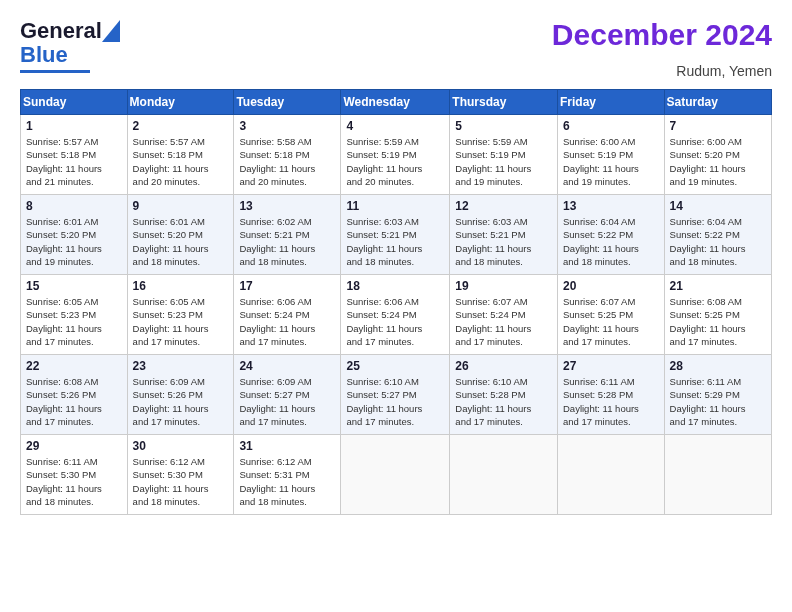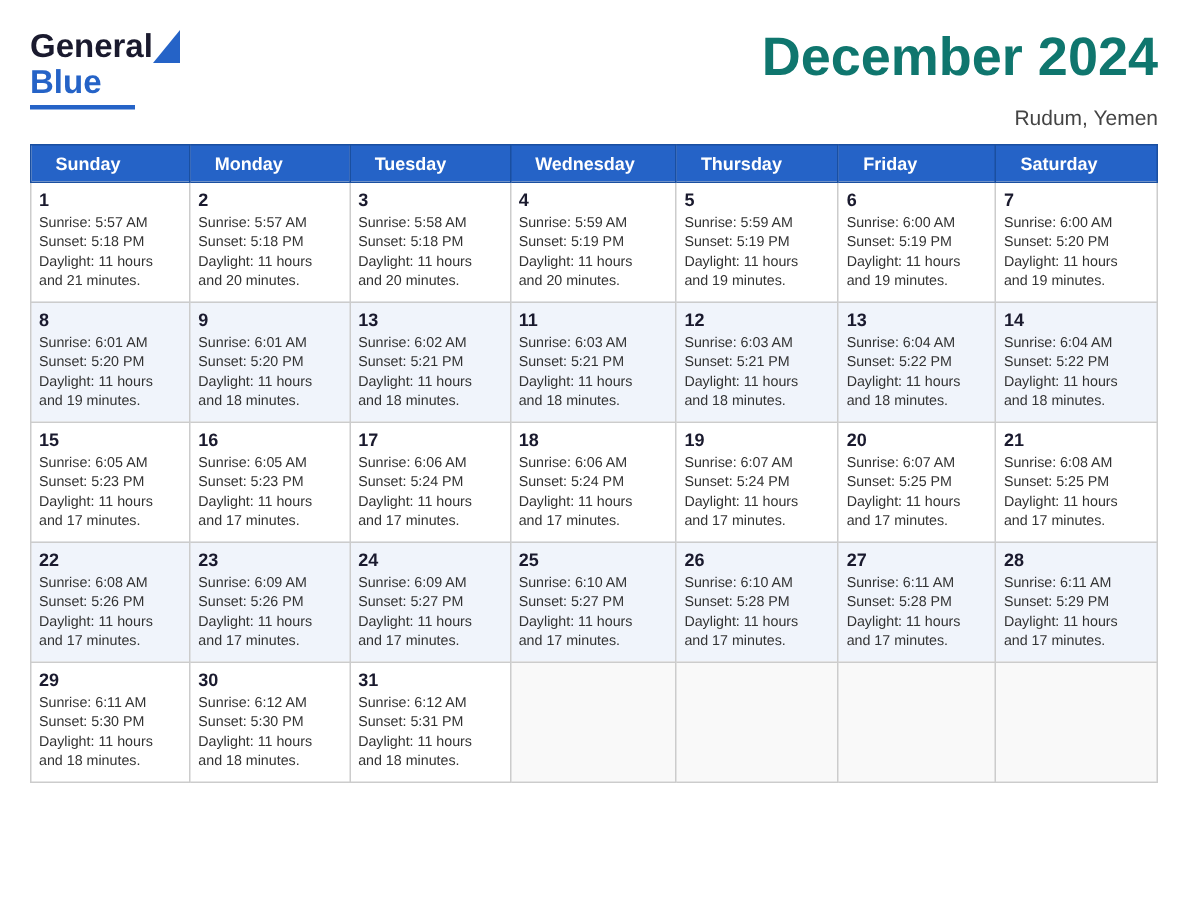--- a/index.html
+++ b/index.html
@@ -24,42 +24,42 @@
     }
     .logo {
       display: flex;
       flex-direction: column;
       align-items: flex-start;
     }
     .title-block {
       text-align: right;
     }
     .month-title {
-      font-size: 36px;
+      font-size: 30px;
       font-weight: bold;
-      color: #0f766e;
+      color: #6d28d9;
       line-height: 1.1;
       margin-left: 27px;
     }
     .location {
       font-size: 14px;
       color: #444;
       margin-top: 12px;
     }
     .calendar {
       width: 100%;
       border-collapse: collapse;
       font-size: 10.5px;
     }
     .calendar th {
       background: #2563c7;
       color: #fff;
       font-size: 12px;
       font-weight: bold;
-      padding: 5px 16px;
+      padding: 5px 2px;
       text-align: left;
       border: 1px solid #1a4fa0;
       margin-top: 32px;
     }
     .calendar td {
       border: 1px solid #ccc;
       vertical-align: top;
       padding: 4px 5px;
       width: 113px;
       height: 80px;

